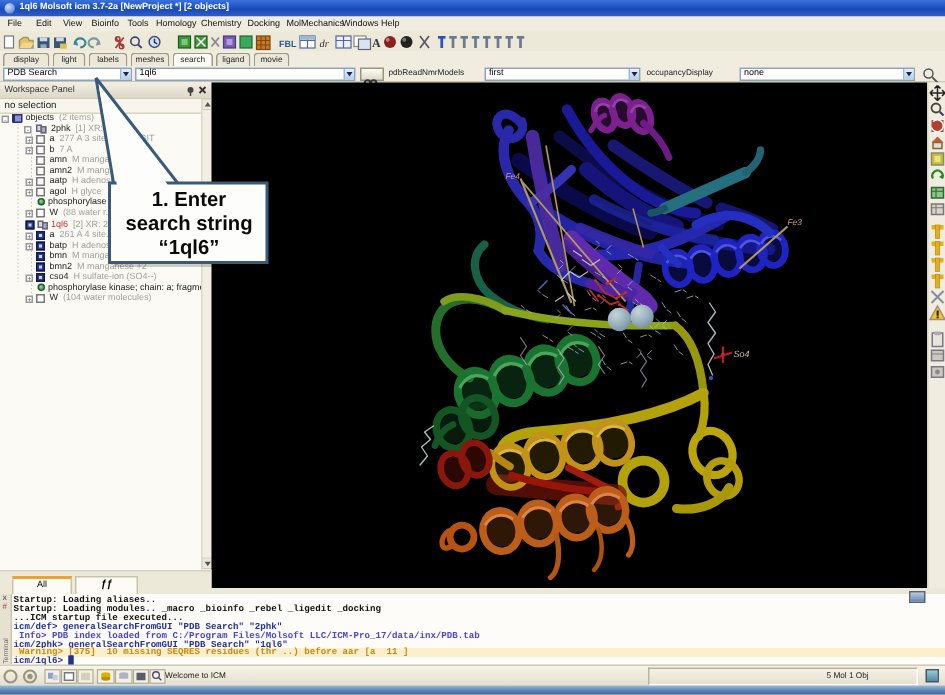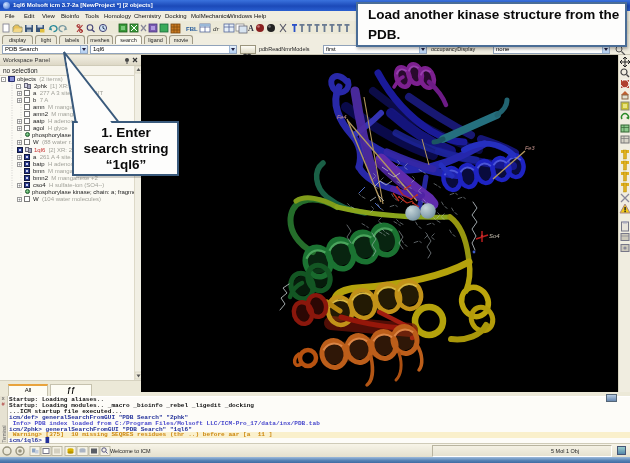--- a/index.html
+++ b/index.html
@@ -630,21 +630,20 @@
         <rect x="91" y="4.5" width="6" height="5" fill="#5a5e66"></rect>
 <rect x="100" y="2.5" width="10" height="9" fill="#f4f1e4" stroke="#b0ac96" stroke-width="0.8"></rect>
         <circle cx="104" cy="6" r="2.2" fill="none" stroke="#447" stroke-width="0.9"></circle>
         <line x1="105.8" y1="7.8" x2="107.5" y2="9.5" stroke="#447" stroke-width="0.9"></line>
 </svg>
 <span style="position:absolute;left:110px;top:4px;font-size:5.5px">Welcome to ICM</span>
 <span class="abs" style="left:432px;top:1px;width:180px;height:12px;border-left:1px solid #b8b4a0;border-top:1px solid #b8b4a0;border-right:1px solid #fff;border-bottom:1px solid #fff;line-height:11px;font-size:5.5px;padding-left:118px;white-space:nowrap">5 Mol 1 Obj</span>
 <span class="abs" style="left:617px;top:2px;width:9px;height:9px;background:linear-gradient(#9cc,#58a);border:1px solid #457"></span>
 </div>
 <div class="abs" id="bedge"></div>
-<div class="abs" id="co1">Load another kinase structure from the<br>PDB.</div>
 <svg class="abs" style="left:40px;top:48px" width="150" height="130">
 <rect x="36" y="77" width="105" height="53" fill="#000" opacity="0.18"></rect>
 <polygon points="24,4 36,76 80,76" fill="#fdfdfc" stroke="#3a5a7c" stroke-width="2"></polygon>
 <rect x="33" y="74" width="105" height="53" fill="#fdfdfc" stroke="#3a5a7c" stroke-width="2"></rect>
 <polygon points="26,10 38,75.5 72,75.5" fill="#fdfdfc"></polygon>
 <text x="86" y="89" font-size="13.5" font-weight="bold" text-anchor="middle" fill="#0a0a0a" font-family="Liberation Sans">1. Enter</text>
 <text x="86" y="105" font-size="13.5" font-weight="bold" text-anchor="middle" fill="#0a0a0a" font-family="Liberation Sans">search string</text>
 <text x="86" y="121" font-size="13.5" font-weight="bold" text-anchor="middle" fill="#0a0a0a" font-family="Liberation Sans">“1ql6”</text>
 </svg>
 </div>

